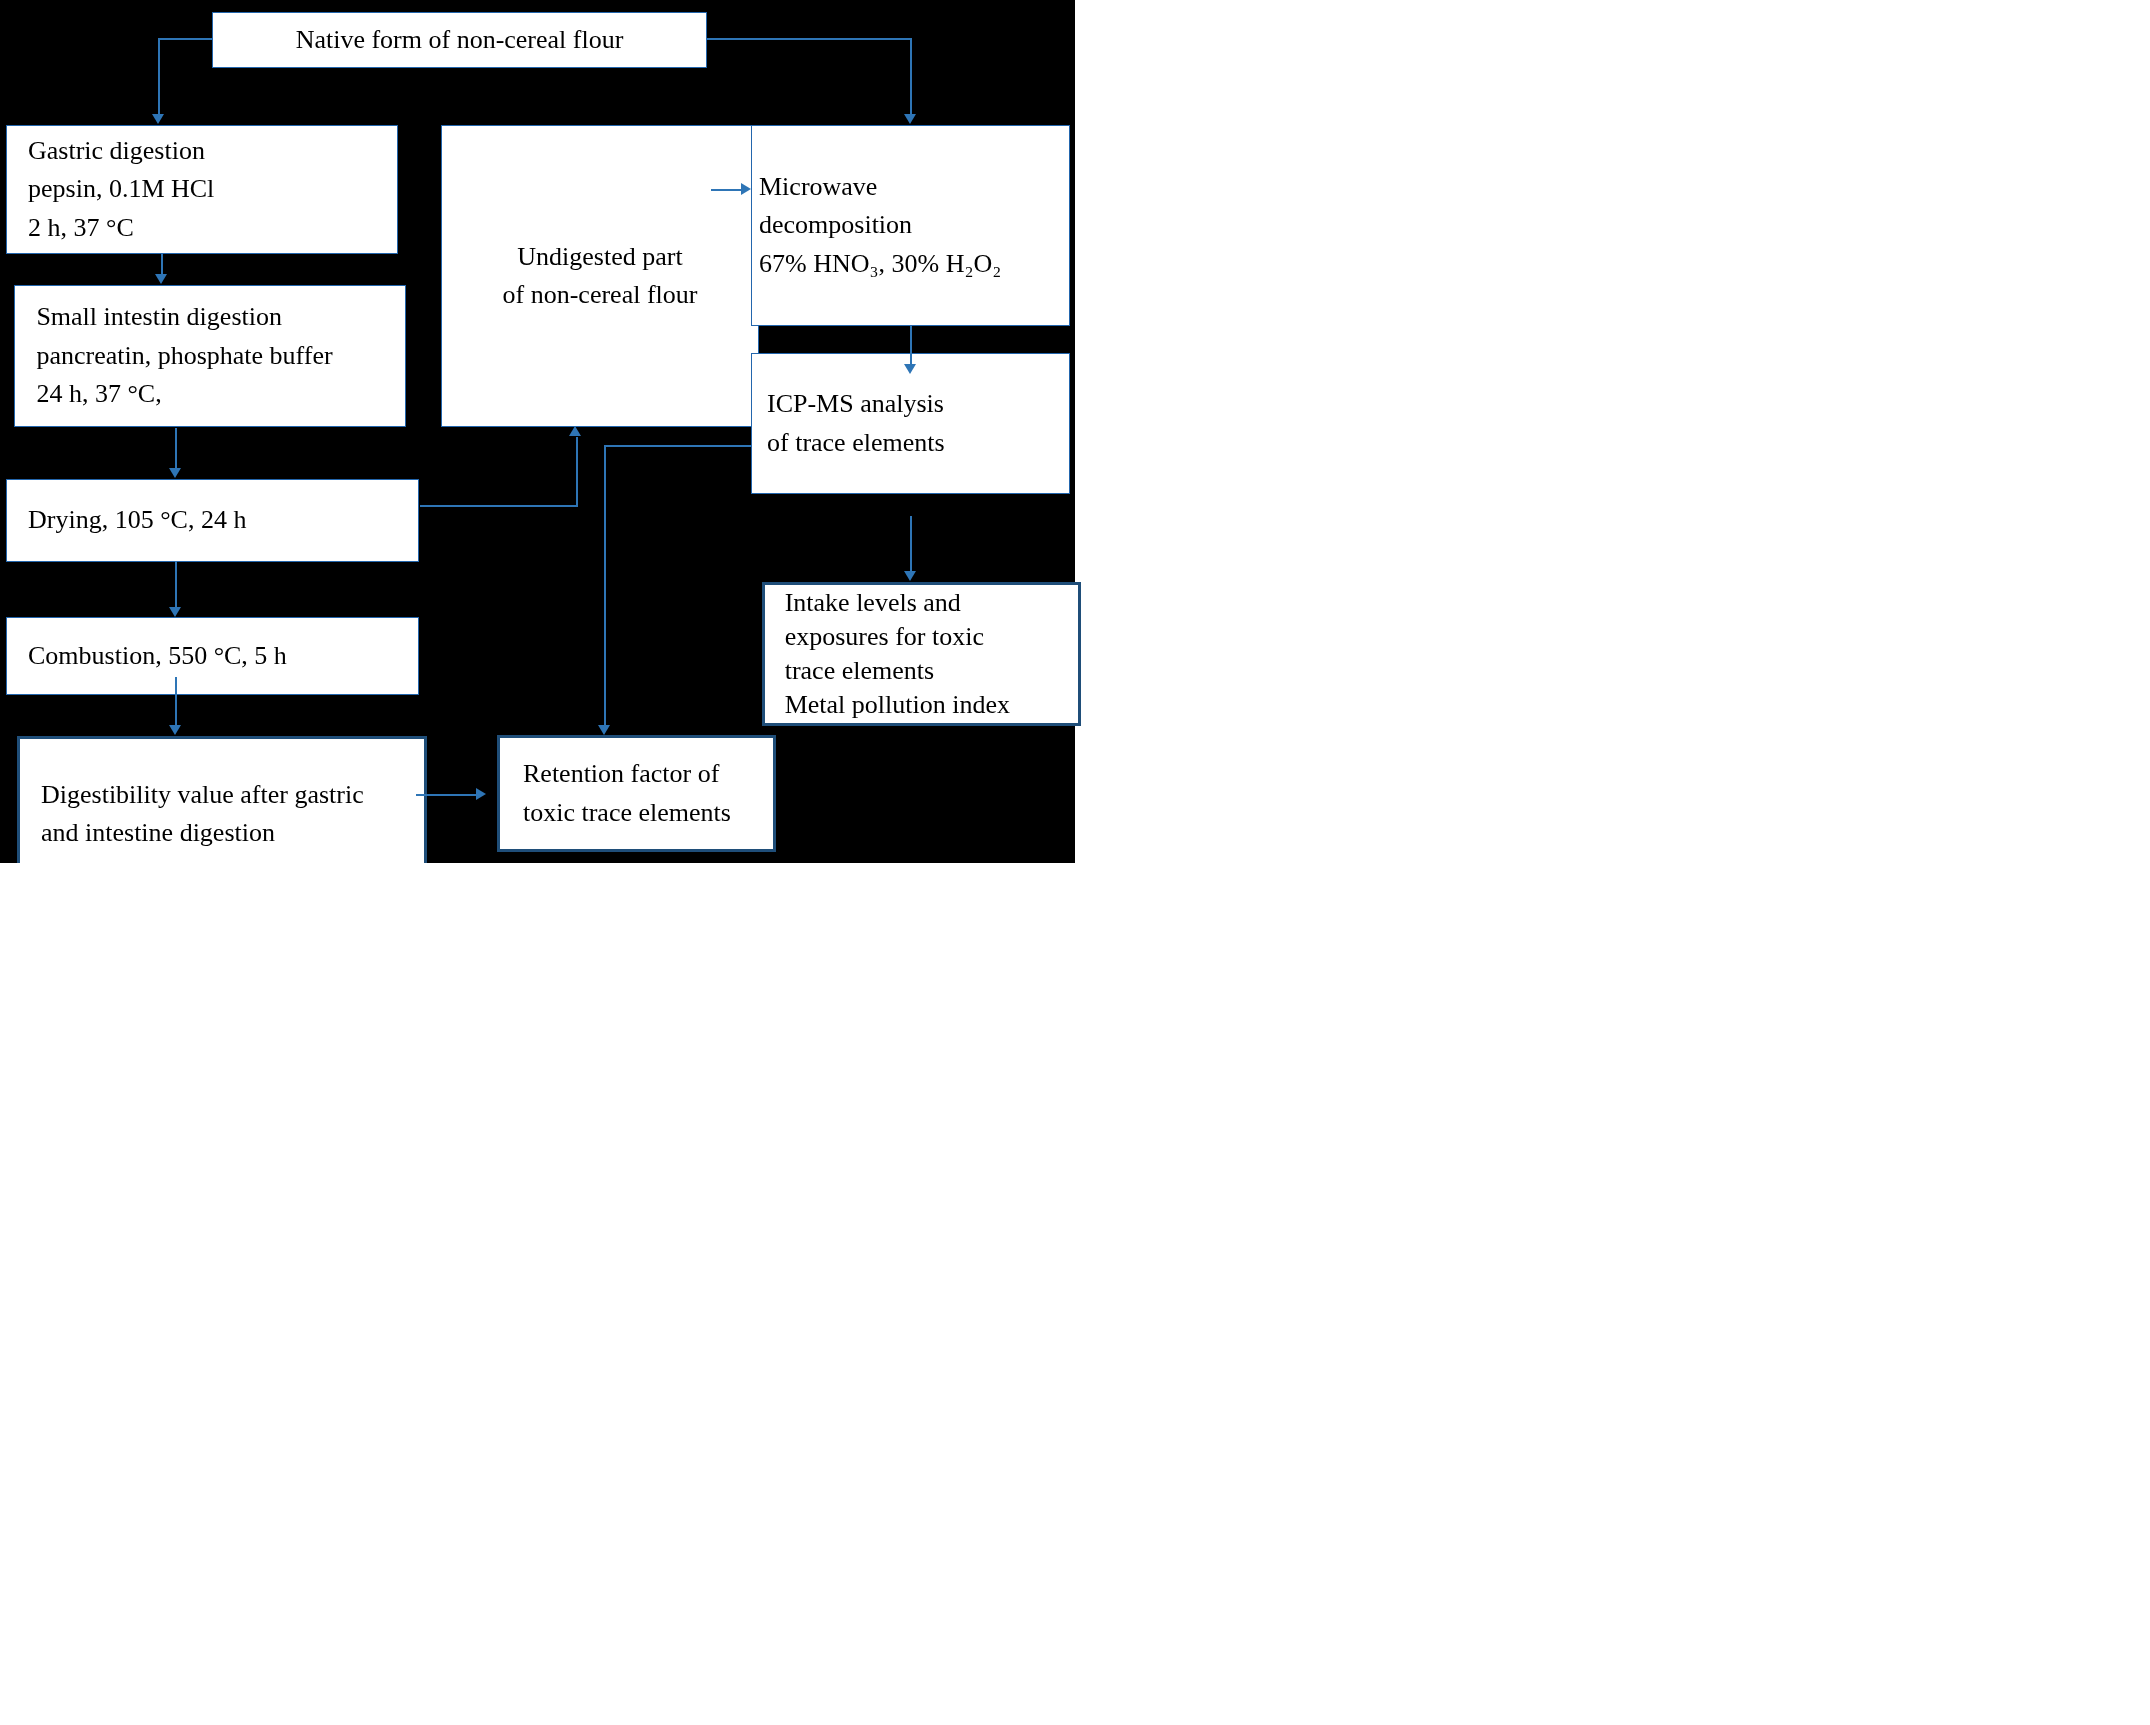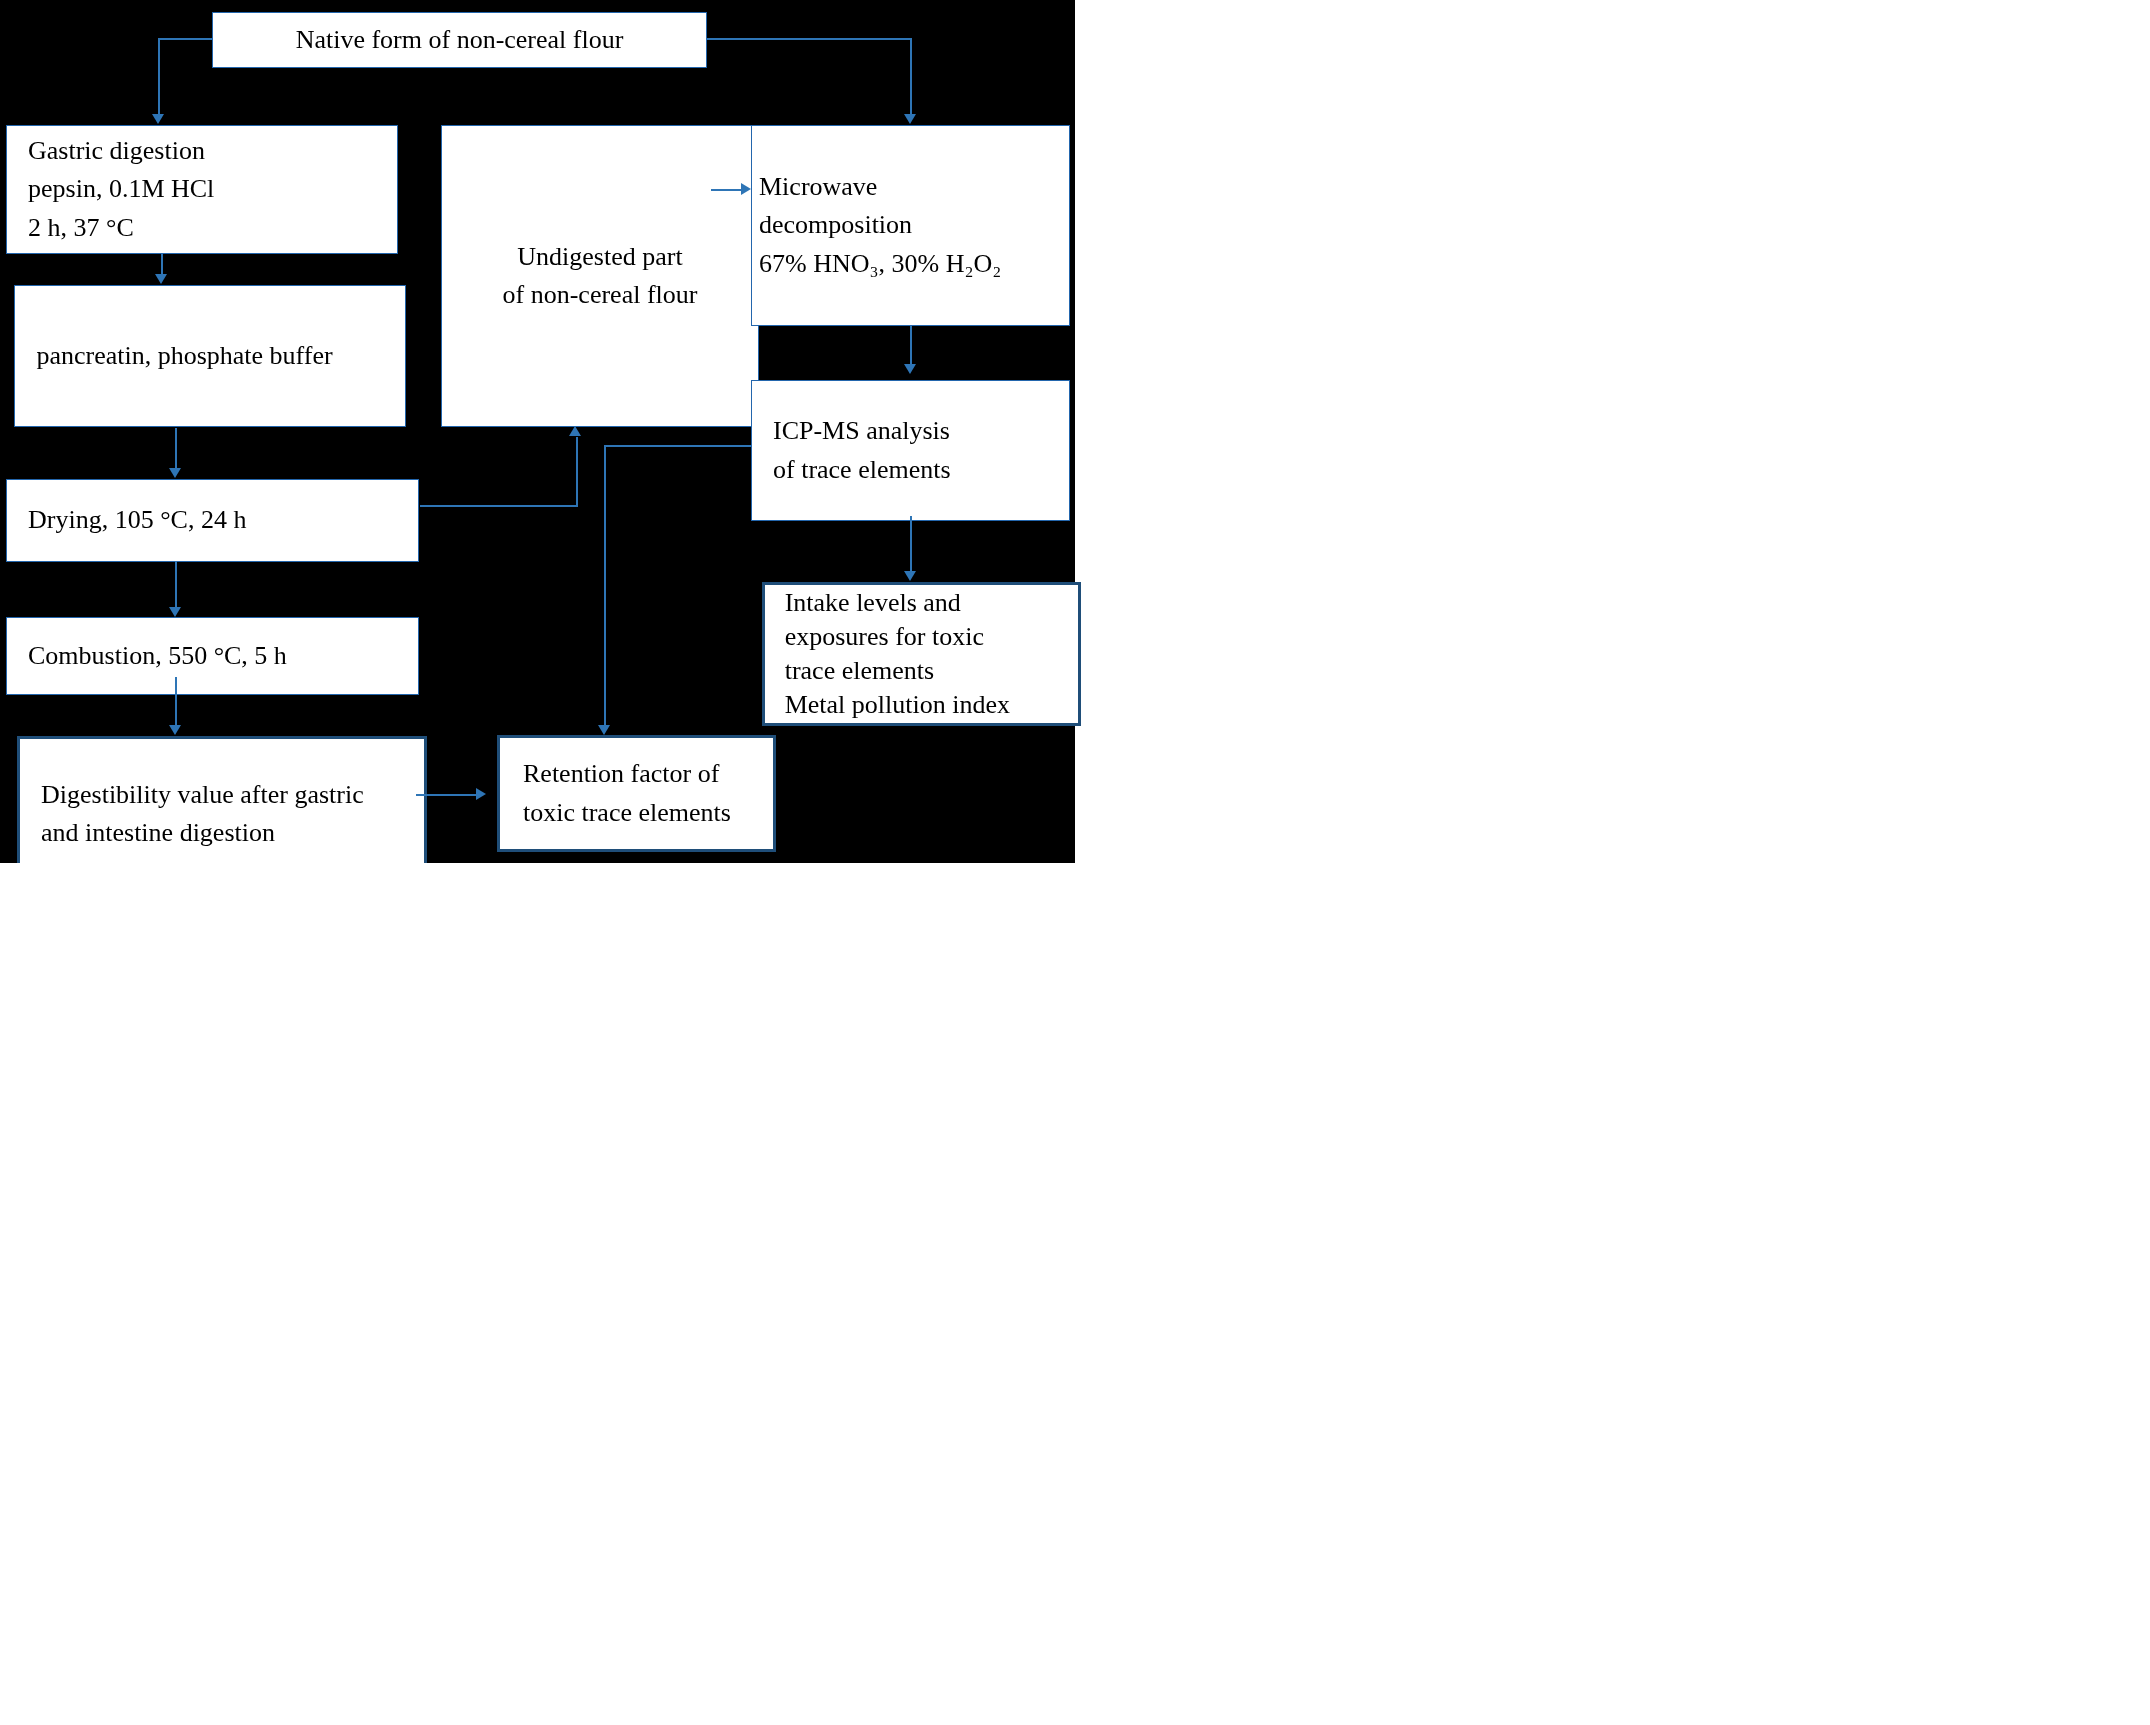--- a/index.html
+++ b/index.html
@@ -54,21 +54,21 @@
   <div class="box center" style="left:212px;top:12px;width:495px;height:56px;">
     <span>Native form of non-cereal flour</span>
   </div>
 
   <div class="box left" style="left:6px;top:125px;width:392px;height:129px;">
     <span>Gastric digestion</span>
     <span>pepsin, 0.1M HCl</span>
     <span>2 h, 37 °C</span>
   </div>
 
-  <div class="box left" style="left:14.4px;top:285px;width:392px;height:142px;gap:48px;">
+  <div class="box left" style="left:14.4px;top:285px;width:392px;height:142px;">
     <span>Small intestin digestion</span>
     <span>pancreatin, phosphate buffer</span>
     <span>24 h, 37 °C,</span>
   </div>
 
   <div class="box left" style="left:6px;top:479px;width:413px;height:83px;">
     <span>Drying, 105 °C, 24 h</span>
   </div>
 
   <div class="box left" style="left:6px;top:617px;width:413px;height:78px;">
@@ -84,21 +84,21 @@
     <span>Undigested part</span>
     <span>of non-cereal flour</span>
   </div>
 
   <div class="box left" style="left:751px;top:125px;width:319px;height:201px;padding-left:7px;">
     <span>Microwave</span>
     <span>decomposition</span>
     <span>67% HNO₃, 30% H₂O₂</span>
   </div>
 
-  <div class="box left" style="left:751px;top:380px;width:319px;height:141px;padding-left:21px;">
+  <div class="box left" style="left:751px;top:353px;width:319px;height:141px;padding-left:15px;">
     <span>ICP-MS analysis</span>
     <span>of trace elements</span>
   </div>
 
   <div class="box em left tight" style="left:751px;top:582px;width:319px;height:144px;padding-left:19.7px;">
     <span>Intake levels and</span>
     <span>exposures for toxic</span>
     <span>trace elements</span>
     <span>Metal pollution index</span>
   </div>

